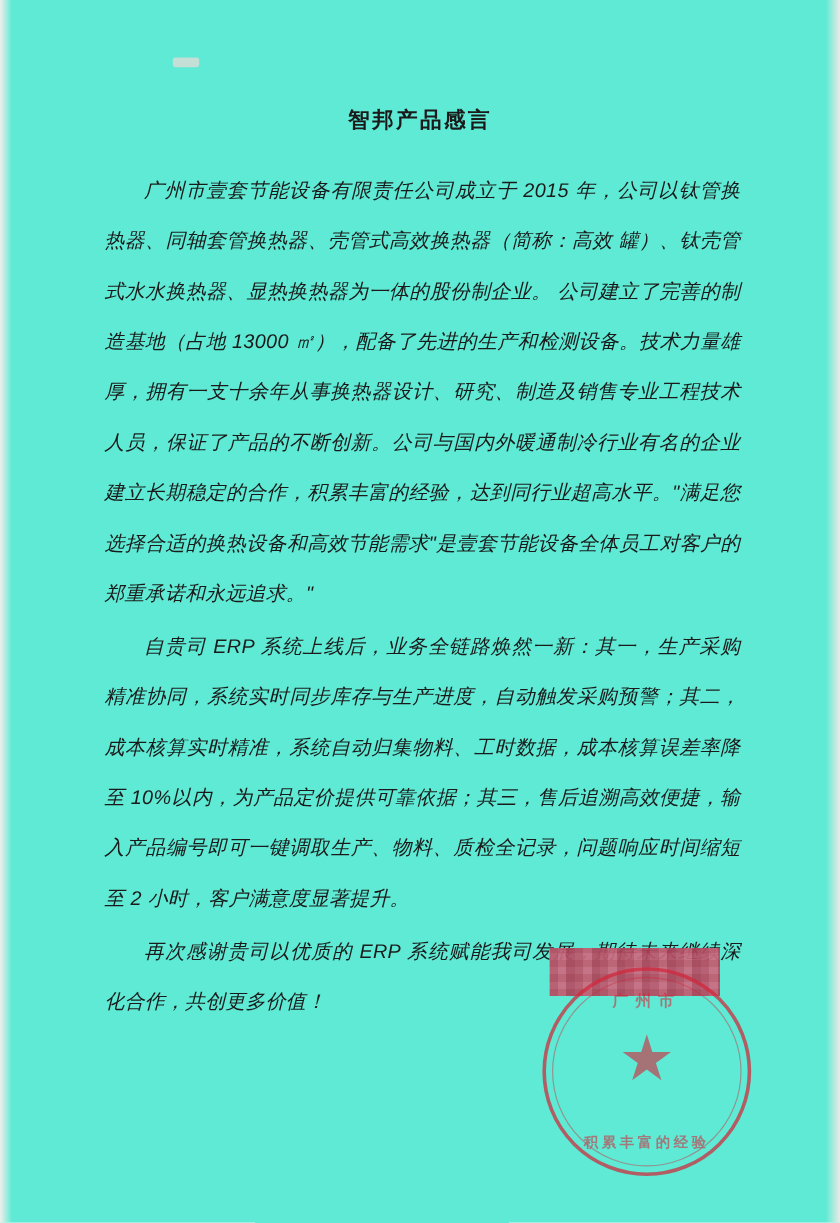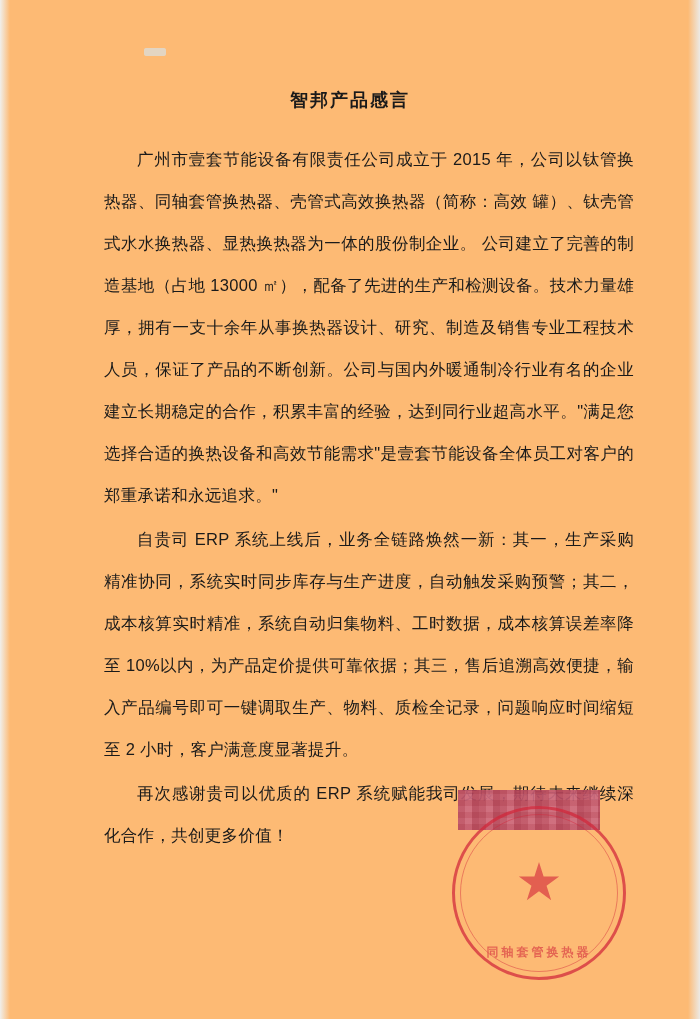--- a/index.html
+++ b/index.html
@@ -11,21 +11,21 @@
     width: 700px;
     height: 1019px;
     position: relative;
     font-family: "Liberation Serif", "DejaVu Serif", serif;
     color: #1a1a1a;
     overflow: hidden;
   }
   .page {
     position: absolute;
     inset: 0;
-    background: #fdba74;
+    background: #5eead4;
   }
   
   .page:before {
     content: "";
     position: absolute;
     left: 0; top: 0; bottom: 0;
     width: 10px;
     background: linear-gradient(to right, #f0efeb, rgba(255,255,255,0));
     pointer-events: none;
   }
@@ -45,23 +45,24 @@
     width: 700px;
     text-align: center;
     font-size: 18px;
     font-weight: bold;
     letter-spacing: 2px;
     font-family: "Liberation Sans", "DejaVu Sans", sans-serif;
   }
 
   .body-text {
     position: absolute;
-    left: 104px;
+    left: 87px;
     top: 138px;
     width: 530px;
+    font-style: italic;
   }
   .para {
     font-size: 16.5px;
     line-height: 42px;
     text-align: justify;
     text-justify: inter-ideograph;
     text-indent: 2em;
     margin: 0 0 2px 0;
     font-family: "Liberation Sans", "DejaVu Sans", sans-serif;
     letter-spacing: 0.3px;
@@ -173,17 +174,18 @@
     <p class="para">广州市壹套节能设备有限责任公司成立于 2015 年，公司以钛管换热器、同轴套管换热器、壳管式高效换热器（简称：高效 罐）、钛壳管式水水换热器、显热换热器为一体的股份制企业。 公司建立了完善的制造基地（占地 13000 ㎡），配备了先进的生产和检测设备。技术力量雄厚，拥有一支十余年从事换热器设计、研究、制造及销售专业工程技术人员，保证了产品的不断创新。公司与国内外暖通制冷行业有名的企业建立长期稳定的合作，积累丰富的经验，达到同行业超高水平。"满足您选择合适的换热设备和高效节能需求"是壹套节能设备全体员工对客户的郑重承诺和永远追求。"</p>
     <p class="para">自贵司 ERP 系统上线后，业务全链路焕然一新：其一，生产采购精准协同，系统实时同步库存与生产进度，自动触发采购预警；其二，成本核算实时精准，系统自动归集物料、工时数据，成本核算误差率降至 10%以内，为产品定价提供可靠依据；其三，售后追溯高效便捷，输入产品编号即可一键调取生产、物料、质检全记录，问题响应时间缩短至 2 小时，客户满意度显著提升。</p>
     <p class="para">再次感谢贵司以优质的 ERP 系统赋能我司发展，期待未来继续深化合作，共创更多价值！</p>
   </div>
 
   <div class="redaction"></div>
 
 
   <div class="seal">
     <div class="ring-inner"></div>
+    <div class="seal-top-text">广州市</div>
     <div class="star"></div>
-    <div class="seal-bottom-text">同轴套管换热器</div>
+    <div class="seal-bottom-text">积累丰富的经验</div>
   </div>
 
 </div>
 
 </body></html>

